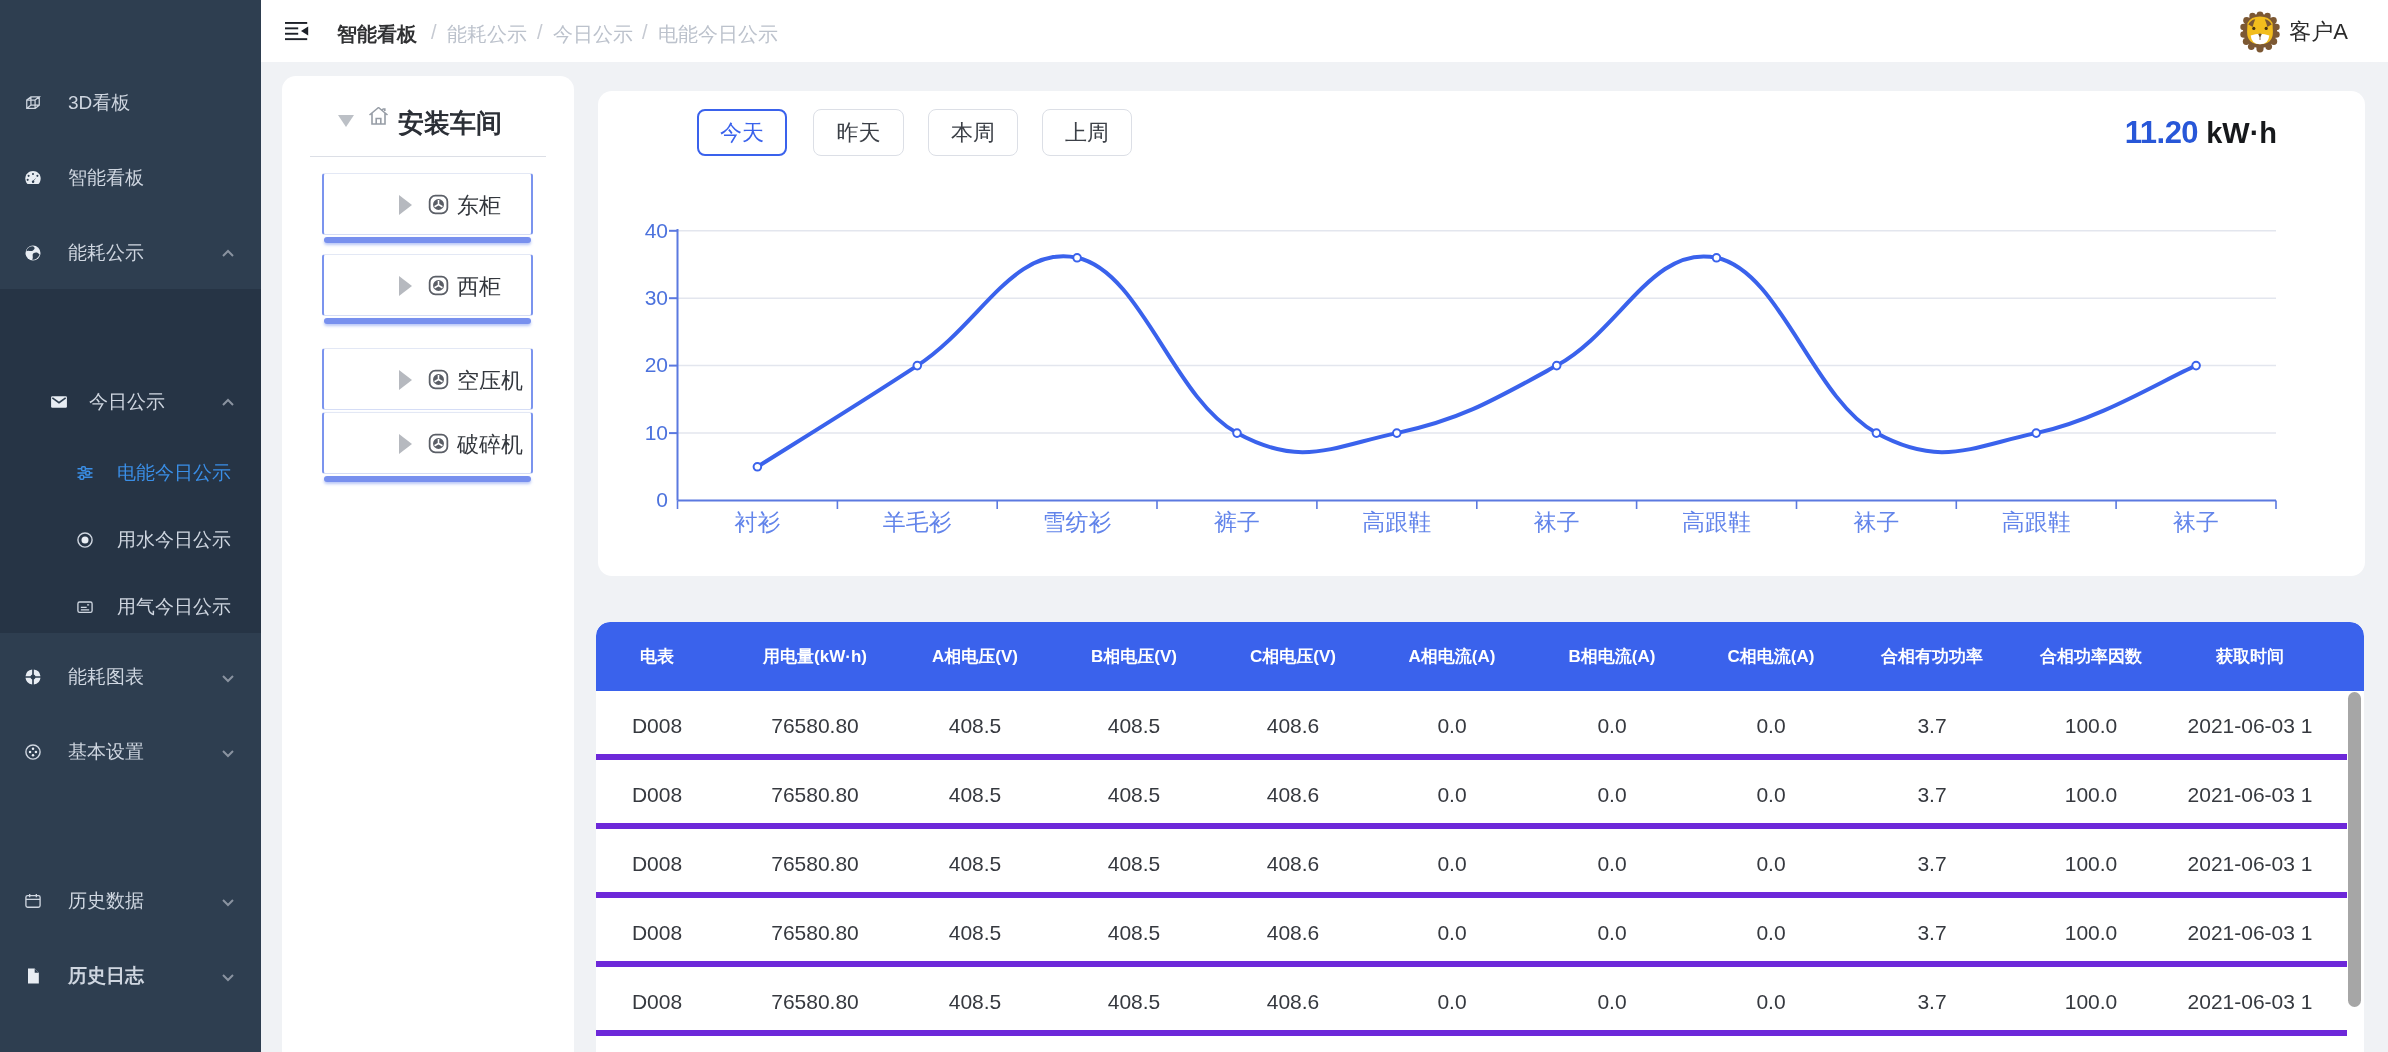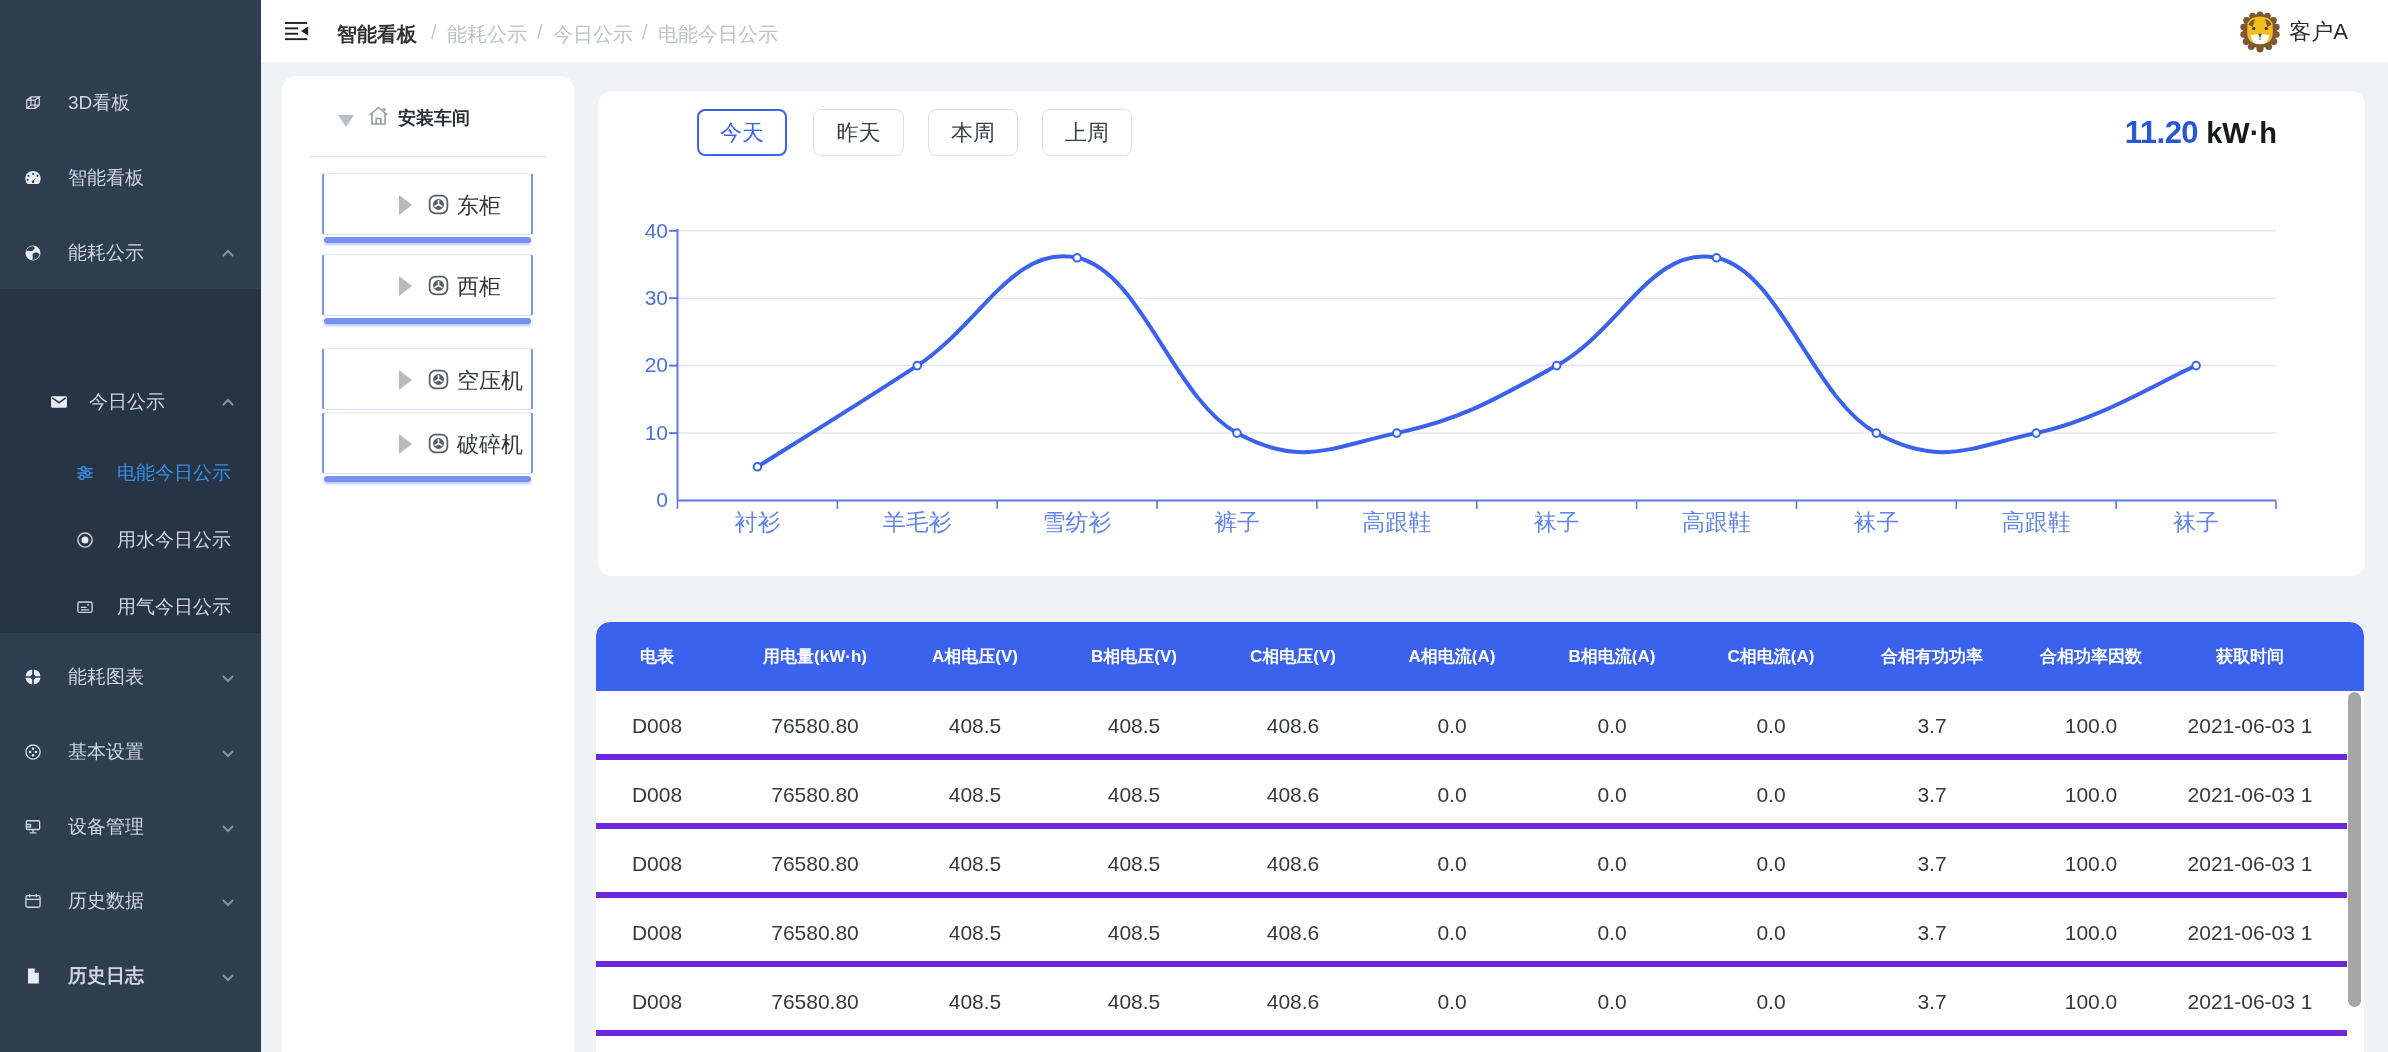--- a/index.html
+++ b/index.html
@@ -26,21 +26,21 @@
 .bc.dark { color:#303133; font-weight:bold; }
 .bc.sep { color:#c6cad2; font-weight:normal; }
 .userbox { position:absolute; right:40px; top:10px; display:flex; align-items:center; }
 .uname { font-size:22px; color:#2a2a2a; margin-left:8px; }
 
 
 .treecard { position:absolute; left:282px; top:76px; width:292px; height:976px; background:#fff; border-radius:14px 14px 0 0; }
 .troot { position:absolute; left:0; top:26px; width:292px; height:46px; }
 .troot .cap { position:absolute; left:56px; top:13px; width:0; height:0; border-left:8px solid transparent; border-right:8px solid transparent; border-top:12px solid #bcc0c6; }
 .troot .home { position:absolute; left:86px; top:2px; }
-.troot .txt { position:absolute; left:116px; top:4px; font-size:18px; color:#2b2f36; font-weight:bold; }
+.troot .txt { position:absolute; left:116px; top:4px; font-size:26px; color:#2b2f36; font-weight:bold; }
 .tdiv { position:absolute; left:28px; top:80px; width:236px; height:0; border-top:1px solid #dcdfe6; }
 .tnode { position:absolute; left:40px; width:211px; height:62px; background:#fff; border:2px solid #7b94ee; border-top:1px solid #e3e8f5; border-bottom:1px solid #d5ddf6; border-radius:3px; }
 .tnode::after { content:""; position:absolute; left:0px; right:0px; bottom:-9px; height:6px; background:#7890ee; border-radius:3px; box-shadow:0 2px 3px rgba(126,151,239,.55); }
 .tnode .tri { position:absolute; left:75px; top:21px; width:0; height:0; border-top:10px solid transparent; border-bottom:10px solid transparent; border-left:13px solid #b6b9bf; }
 .tnode .nicon { position:absolute; left:102px; top:18px; }
 .tnode .ntxt { position:absolute; left:133px; top:17px; font-size:22px; color:#33373d; }
 
 
 .chartcard { position:absolute; left:598px; top:91px; width:1767px; height:485px; background:#fff; border-radius:14px; }
 .btn { position:absolute; top:18px; height:47px; border:1px solid #dcdfe6; border-radius:8px; background:#fff; font-size:22px; color:#3c4047; display:flex; align-items:center; justify-content:center; font-family:"Liberation Sans", sans-serif; }
@@ -140,30 +140,20 @@
     </div>
     <div class="mi" style="top:732px;padding-left:39px;">
       <svg viewBox="0 0 24 24" fill="none">
           <circle cx="12" cy="12" r="8.5" stroke="#cfd6e0" stroke-width="1.7"></circle>
           <circle cx="12" cy="8" r="1.5" fill="#e8edf3"></circle>
           <circle cx="8.5" cy="12" r="1.5" fill="#e8edf3"></circle>
           <circle cx="15.5" cy="12" r="1.5" fill="#e8edf3"></circle>
           <circle cx="12" cy="16" r="1.5" fill="#e8edf3"></circle>
         </svg>
       <span class="t1">基本设置</span>
-      <svg class="arr" width="16" height="16" viewBox="0 0 16 16" fill="none" stroke="#8a93a0" stroke-width="2">
-          <path d="M3 6 L8 11 L13 6"></path>
-        </svg>
-    </div>
-    <div class="mi" style="top:807px;">
-      <svg viewBox="0 0 24 24" fill="none" stroke="#cfd6e0" stroke-width="1.6">
-          <rect x="4" y="4.5" width="16" height="10.5" rx="1.5"></rect>
-          <path d="M4 9 H9 V12 H4 M12 15 V19 M8 19 H16"></path>
-        </svg>
-      <span class="t1">设备管理</span>
       <svg class="arr" width="16" height="16" viewBox="0 0 16 16" fill="none" stroke="#8a93a0" stroke-width="2">
           <path d="M3 6 L8 11 L13 6"></path>
         </svg>
     </div>
     <div class="mi" style="top:881px;">
       <svg viewBox="0 0 24 24" fill="none" stroke="#cfd6e0" stroke-width="1.6">
           <rect x="3.5" y="5.5" width="17" height="14" rx="2"></rect>
           <path d="M3.5 10 H20.5 M8 3.5 V7.5 M16 3.5 V7.5"></path>
         </svg>
       <span class="t1">历史数据</span>

